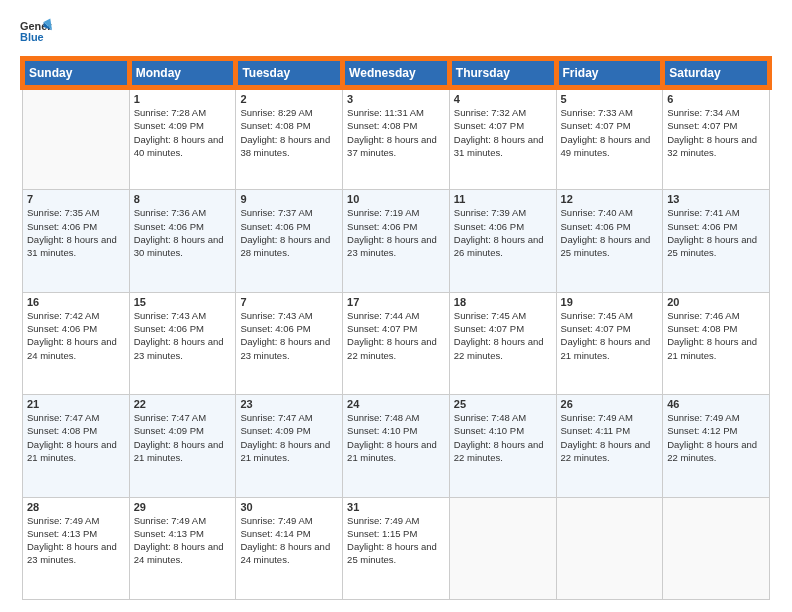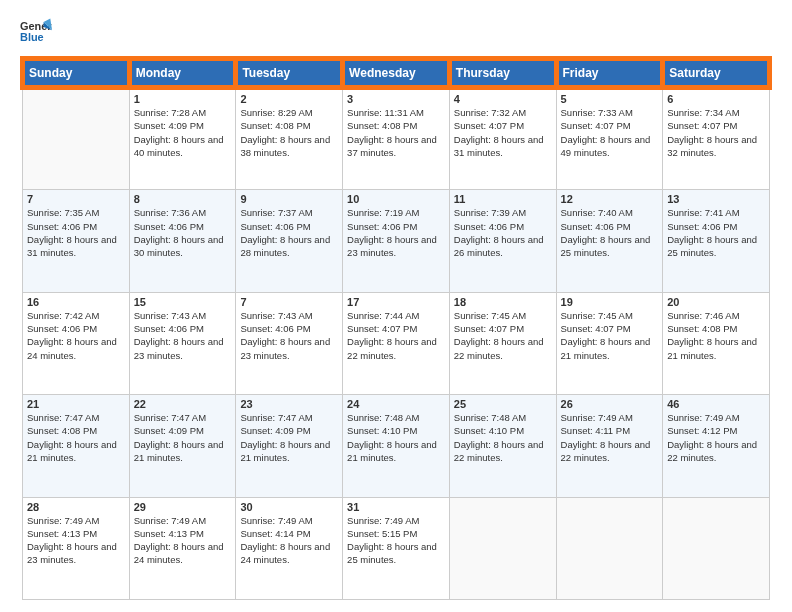--- a/index.html
+++ b/index.html
@@ -304,21 +304,21 @@
           </td>
           <td>
             <span class="day-num">30</span>
             <span class="cell-line">Sunrise: 7:49 AM</span>
             <span class="cell-line">Sunset: 4:14 PM</span>
             <span class="cell-line">Daylight: 8 hours and 24 minutes.</span>
           </td>
           <td>
             <span class="day-num">31</span>
             <span class="cell-line">Sunrise: 7:49 AM</span>
-            <span class="cell-line">Sunset: 5:15 PM</span>
+            <span class="cell-line">Sunset: 1:15 PM</span>
             <span class="cell-line">Daylight: 8 hours and 25 minutes.</span>
           </td>
           <td class="empty"></td>
           <td class="empty"></td>
           <td class="empty"></td>
         </tr>
       </tbody>
   </table>
 </div>
 

